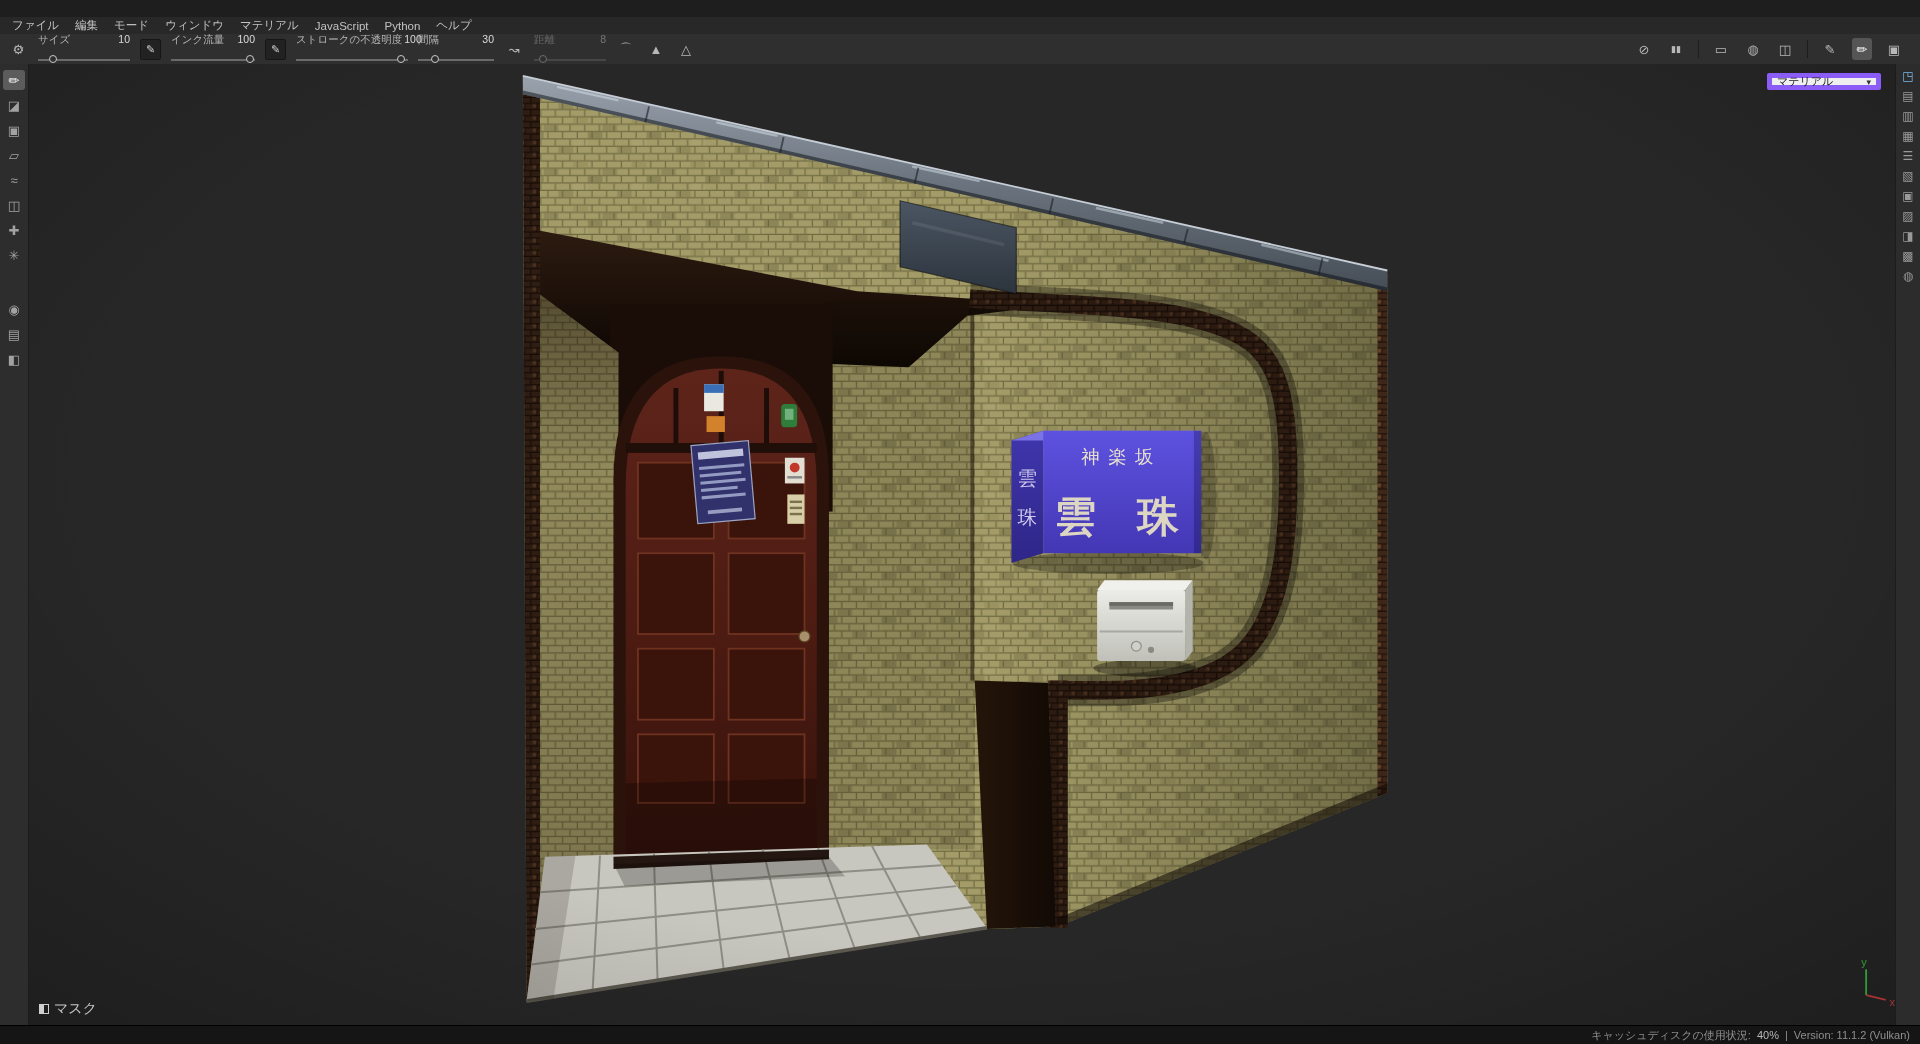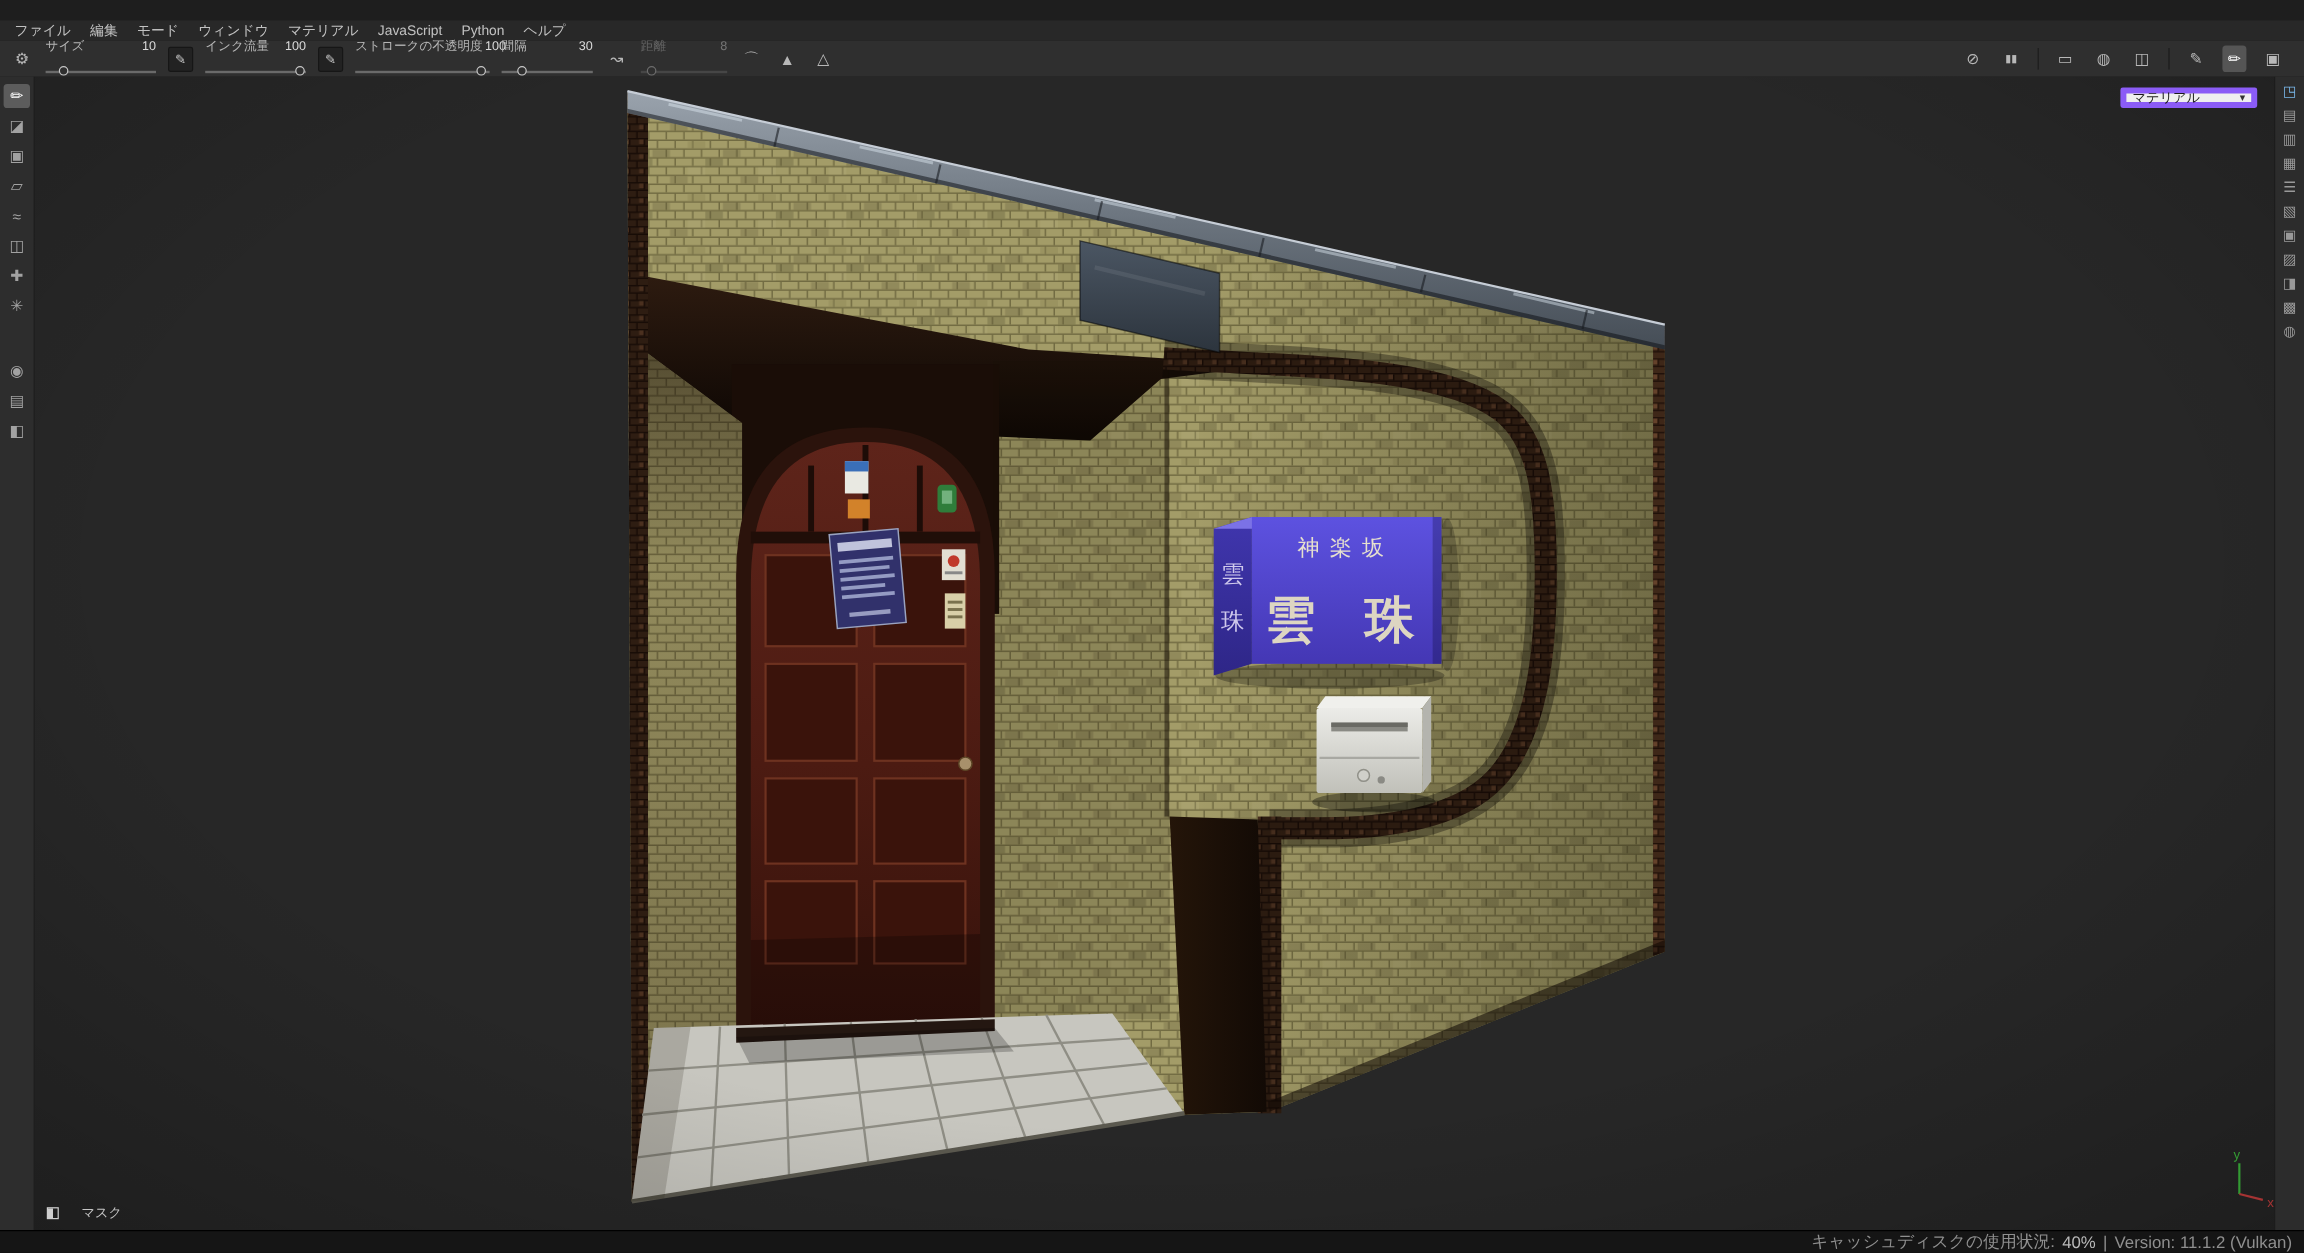--- a/index.html
+++ b/index.html
@@ -59,29 +59,29 @@
   .dock-icon{color:#999;font-size:12px;line-height:12px;}
   .dock-icon.highlight{color:#7ab8ea;}
 
   
   .viewport{position:absolute;left:29px;top:64px;right:25px;bottom:18px;background:#272727;overflow:hidden;}
   .scene-svg{position:absolute;left:-29px;top:-64px;width:1920px;height:1044px;display:block;}
   .shading-select{position:absolute;top:9px;right:14px;width:114px;height:17px;background:#efefef;
                   border:5px solid #8b5cf6;border-radius:2px;display:flex;align-items:center;
                   justify-content:space-between;padding:0 5px;font-size:11px;color:#1a1a1a;box-sizing:border-box;}
   .shading-caret{font-size:9px;color:#333;}
-  .mask-chip{position:absolute;left:10px;bottom:8px;display:flex;align-items:center;gap:19px;
-             font-size:11px;color:#c6c6c6;}
+  .mask-chip{position:absolute;left:10px;bottom:8px;display:flex;align-items:center;gap:5px;
+             font-size:14px;color:#c6c6c6;}
   .mask-icon{width:10px;height:10px;border:1px solid #cfcfcf;box-sizing:border-box;
              background:linear-gradient(90deg,#cfcfcf 50%,rgba(0,0,0,0) 50%);}
 
   
   .statusbar{position:absolute;left:0;right:0;bottom:0;height:18px;background:#151515;border-top:1px solid #000;
              display:flex;align-items:center;justify-content:flex-end;gap:6px;padding-right:10px;
-             font-size:14px;color:#8f8f8f;}
+             font-size:11px;color:#8f8f8f;}
   .status-value{color:#b8b8b8;}
 </style>
 </head>
 <body>
 
 <div class="window">
 
 
   <div class="menubar">
     <span class="menu-item">ファイル</span>

